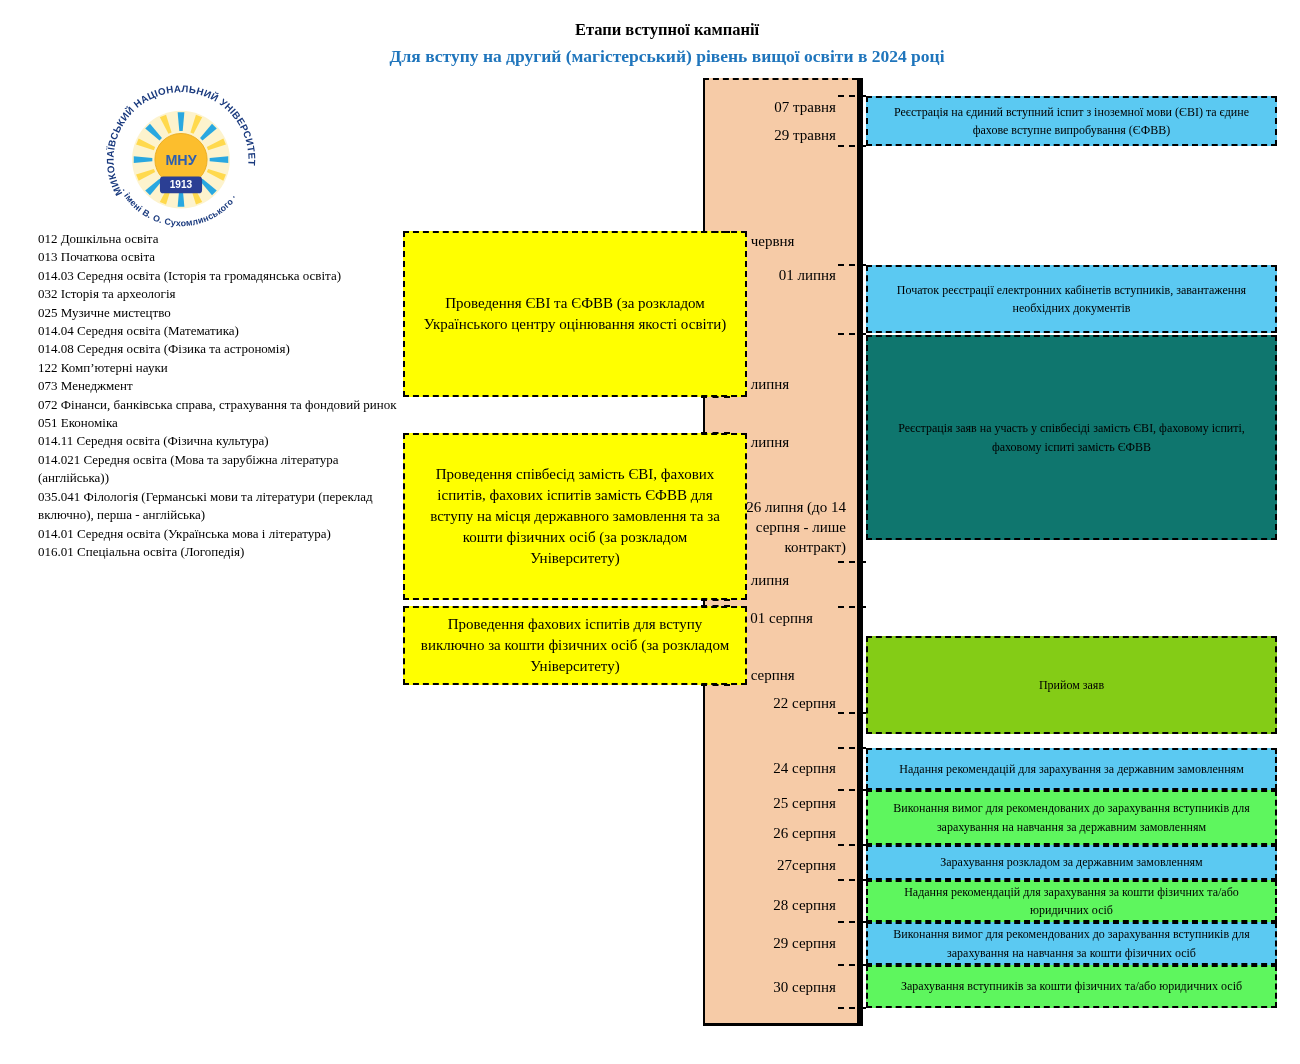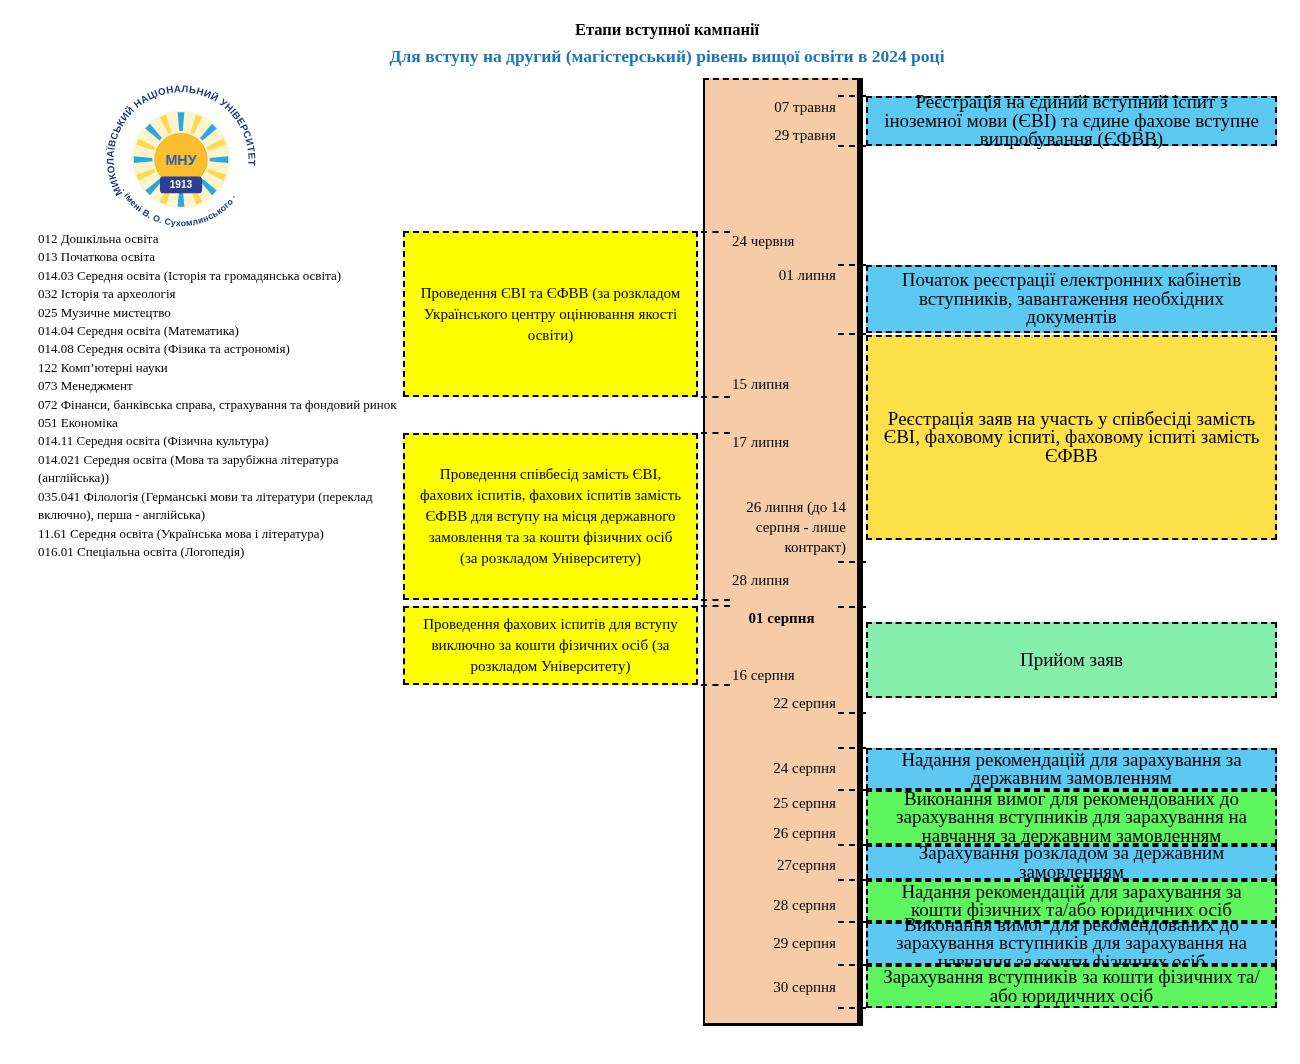--- a/index.html
+++ b/index.html
@@ -14,29 +14,29 @@
          font-size:13px;line-height:18.4px;}
   .spec-item{white-space:normal;}
   
   .column{position:absolute;left:703px;top:78px;width:155px;height:948px;
           border-left:2.5px solid #000;border-top:2.5px dashed #000;border-bottom:3px solid #000;
           box-sizing:border-box;}
   .axis{position:absolute;left:857px;top:78px;width:6px;height:948px;background:#000;}
   .date{position:absolute;left:705px;width:153px;font-size:15px;line-height:20px;box-sizing:border-box;}
   .date.a-r{text-align:right;padding-right:22px;}
   .date.a-l{text-align:left;padding-left:27px;}
-  .date.a-c{text-align:center;font-weight:bold;}
+  .date.a-c{text-align:center;}
   .date.wrap{left:722px;width:124px;text-align:right;line-height:20px;padding:0;}
   
-  .lbox{position:absolute;left:403px;width:295px;border:2.5px dashed #000;box-sizing:border-box;
+  .lbox{position:absolute;left:403px;width:344px;border:2.5px dashed #000;box-sizing:border-box;
         display:flex;align-items:center;justify-content:center;text-align:center;
         font-size:15px;line-height:21px;padding:2px 14px;}
   .rbox{position:absolute;left:866px;width:411px;border:2.5px dashed #000;box-sizing:border-box;
         display:flex;align-items:center;justify-content:center;text-align:center;
-        font-size:19px;line-height:18.5px;padding:1px 10px;}
+        font-size:12px;line-height:18.5px;padding:1px 10px;}
   .dash-l{position:absolute;left:701px;width:29px;border-top:2.5px dashed #000;}
   .dash-r{position:absolute;left:838px;width:28px;border-top:2.5px dashed #000;}
 </style>
 </head>
 <body>
 
 <div class="page">
 
   <div class="title">Етапи вступної кампанії</div>
   <div class="subtitle" id="subtitle" style="color: rgb(31, 117, 188);">Для вступу на другий (магістерський) рівень вищої освіти в 2024 році</div>
@@ -85,21 +85,21 @@
       <div class="spec-item">025 Музичне мистецтво</div>
       <div class="spec-item">014.04 Середня освіта (Математика)</div>
       <div class="spec-item">014.08 Середня освіта (Фізика та астрономія)</div>
       <div class="spec-item">122 Комп’ютерні науки</div>
       <div class="spec-item">073 Менеджмент</div>
       <div class="spec-item">072 Фінанси, банківська справа, страхування  та фондовий ринок</div>
       <div class="spec-item">051 Економіка</div>
       <div class="spec-item">014.11 Середня освіта (Фізична культура)</div>
       <div class="spec-item">014.021 Середня освіта (Мова та зарубіжна література (англійська))</div>
       <div class="spec-item">035.041 Філологія (Германські мови та літератури (переклад включно), перша - англійська)</div>
-      <div class="spec-item">11.61 Середня освіта (Українська мова і література)</div>
+      <div class="spec-item">014.01 Середня освіта (Українська мова і література)</div>
       <div class="spec-item">016.01 Спеціальна освіта (Логопедія)</div>
     </div>
 
   <div class="column" id="column" style="background: rgb(246, 203, 167);"></div>
   <div class="axis"></div>
 
   <div id="dates">
       <div class="date a-r" style="top: 97px;">07 травня</div>
       <div class="date a-r" style="top: 125px;">29 травня</div>
       <div class="date a-l" style="top: 231px;">24 червня</div>
@@ -120,22 +120,22 @@
       <div class="date a-r" style="top: 977px;">30 серпня</div>
     </div>
   <div id="lboxes">
       <div class="lbox" style="top: 231px; height: 166px; background: rgb(255, 255, 0);">Проведення ЄВІ та ЄФВВ (за розкладом Українського центру оцінювання якості освіти)</div>
       <div class="lbox" style="top: 433px; height: 167px; background: rgb(255, 255, 0);">Проведення співбесід замість ЄВІ, фахових іспитів, фахових іспитів  замість ЄФВВ для вступу на місця державного замовлення та за кошти фізичних осіб (за розкладом Університету)</div>
       <div class="lbox" style="top: 606px; height: 79px; background: rgb(255, 255, 0);">Проведення фахових іспитів для  вступу виключно за кошти фізичних осіб (за розкладом Університету)</div>
     </div>
   <div id="rboxes">
       <div class="rbox" style="top: 96px; height: 50px; background: rgb(91, 201, 242);">Реєстрація на єдиний вступний іспит з іноземної мови (ЄВІ) та єдине фахове вступне випробування (ЄФВВ)</div>
       <div class="rbox" style="top: 265px; height: 68px; background: rgb(91, 201, 242);">Початок реєстрації електронних кабінетів вступників, завантаження необхідних документів</div>
-      <div class="rbox" style="top: 335px; height: 205px; background: #fde047;">Реєстрація заяв на участь у співбесіді замість ЄВІ, фаховому іспиті, фаховому іспиті  замість ЄФВВ</div>
-      <div class="rbox" style="top: 622px; height: 76px; background: #86efac;">Прийом заяв</div>
+      <div class="rbox" style="top: 335px; height: 205px; background: #0f766e;">Реєстрація заяв на участь у співбесіді замість ЄВІ, фаховому іспиті, фаховому іспиті  замість ЄФВВ</div>
+      <div class="rbox" style="top: 636px; height: 98px; background: #84cc16;">Прийом заяв</div>
       <div class="rbox" style="top: 748px; height: 42px; background: rgb(91, 201, 242);">Надання рекомендацій для зарахування за державним замовленням</div>
       <div class="rbox" style="top: 790px; height: 55px; background: rgb(94, 246, 94);">Виконання вимог для рекомендованих  до зарахування вступників для зарахування на навчання за державним замовленням</div>
       <div class="rbox" style="top: 845px; height: 35px; background: rgb(91, 201, 242);">Зарахування розкладом за державним замовленням</div>
       <div class="rbox" style="top: 880px; height: 42px; background: rgb(94, 246, 94);">Надання рекомендацій для зарахування за кошти фізичних та/або юридичних осіб</div>
       <div class="rbox" style="top: 922px; height: 43px; background: rgb(91, 201, 242);">Виконання вимог для рекомендованих  до зарахування вступників для зарахування на навчання за кошти фізичних осіб</div>
       <div class="rbox" style="top: 965px; height: 43px; background: rgb(94, 246, 94);">Зарахування вступників за кошти фізичних та/або юридичних осіб</div>
     </div>
   <div id="dashes">
       <div class="dash-l" style="top: 231px;"></div>
       <div class="dash-l" style="top: 396px;"></div>

